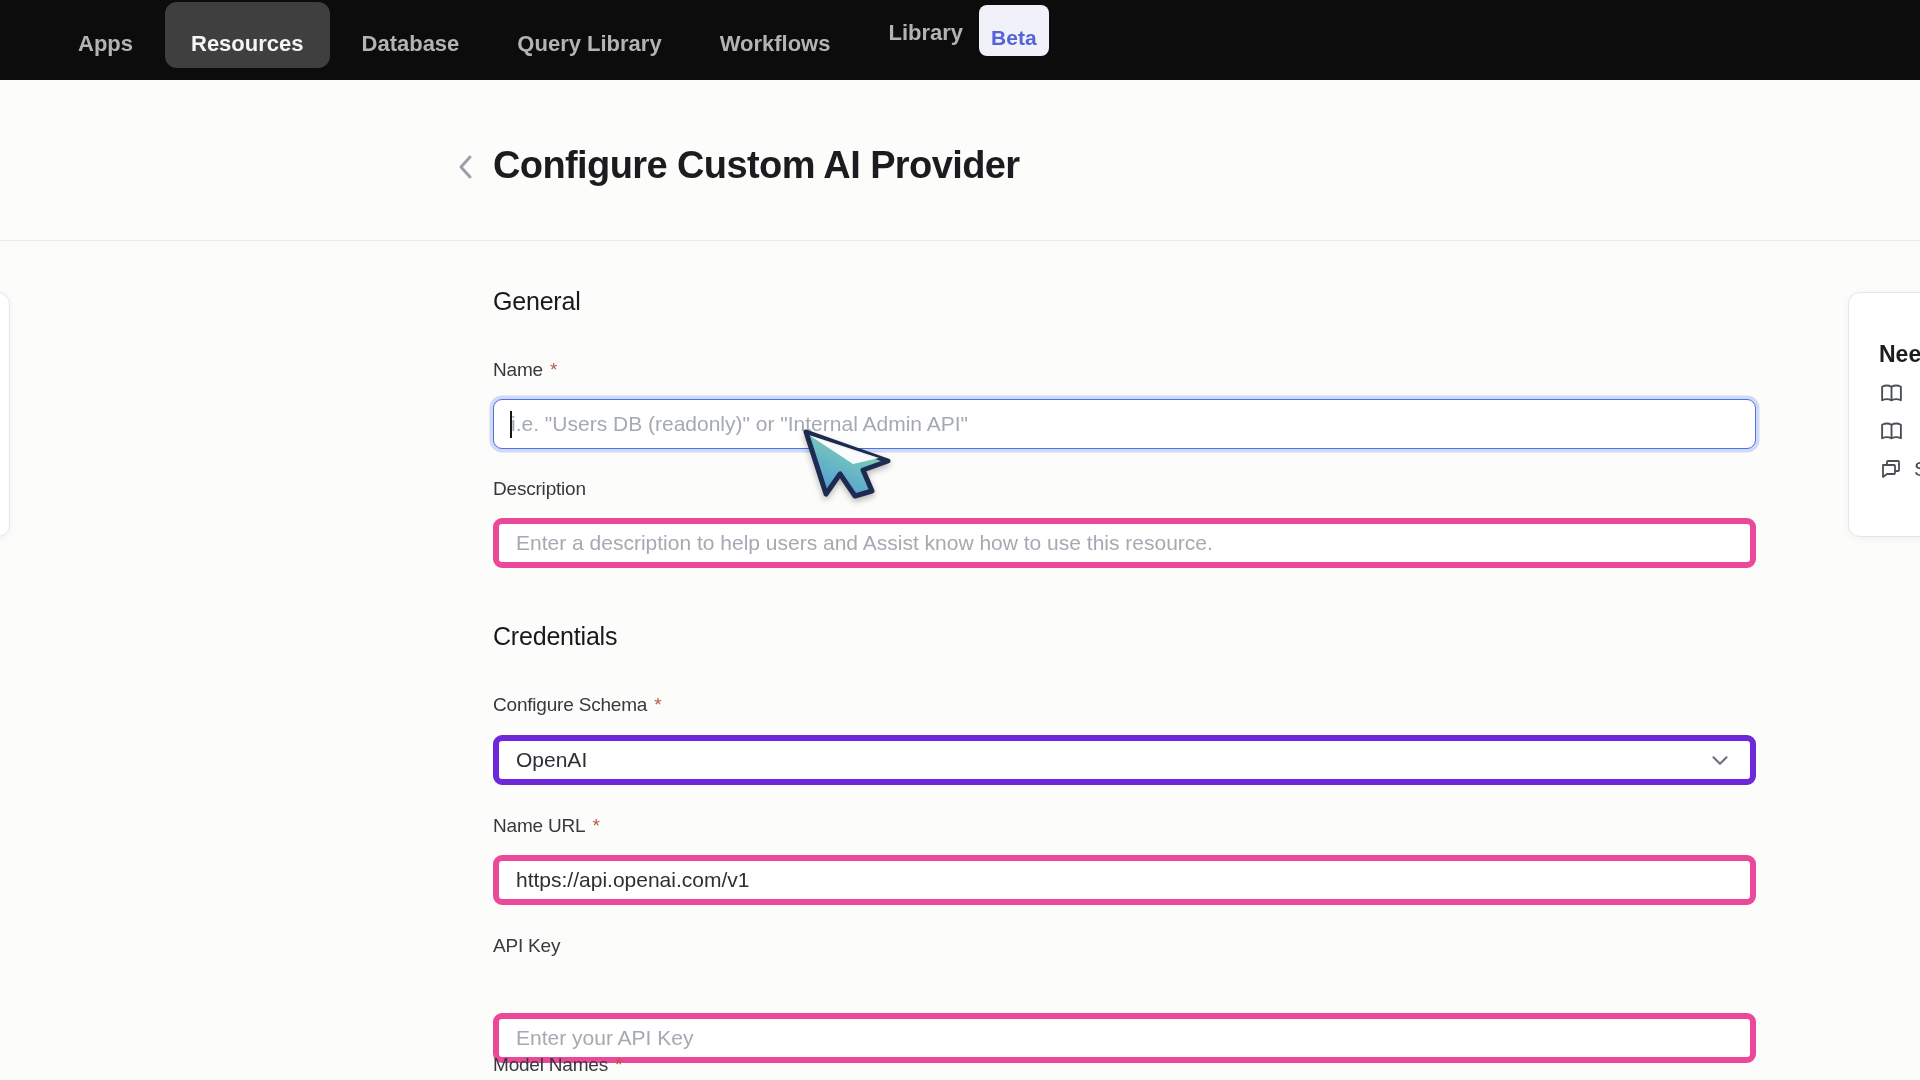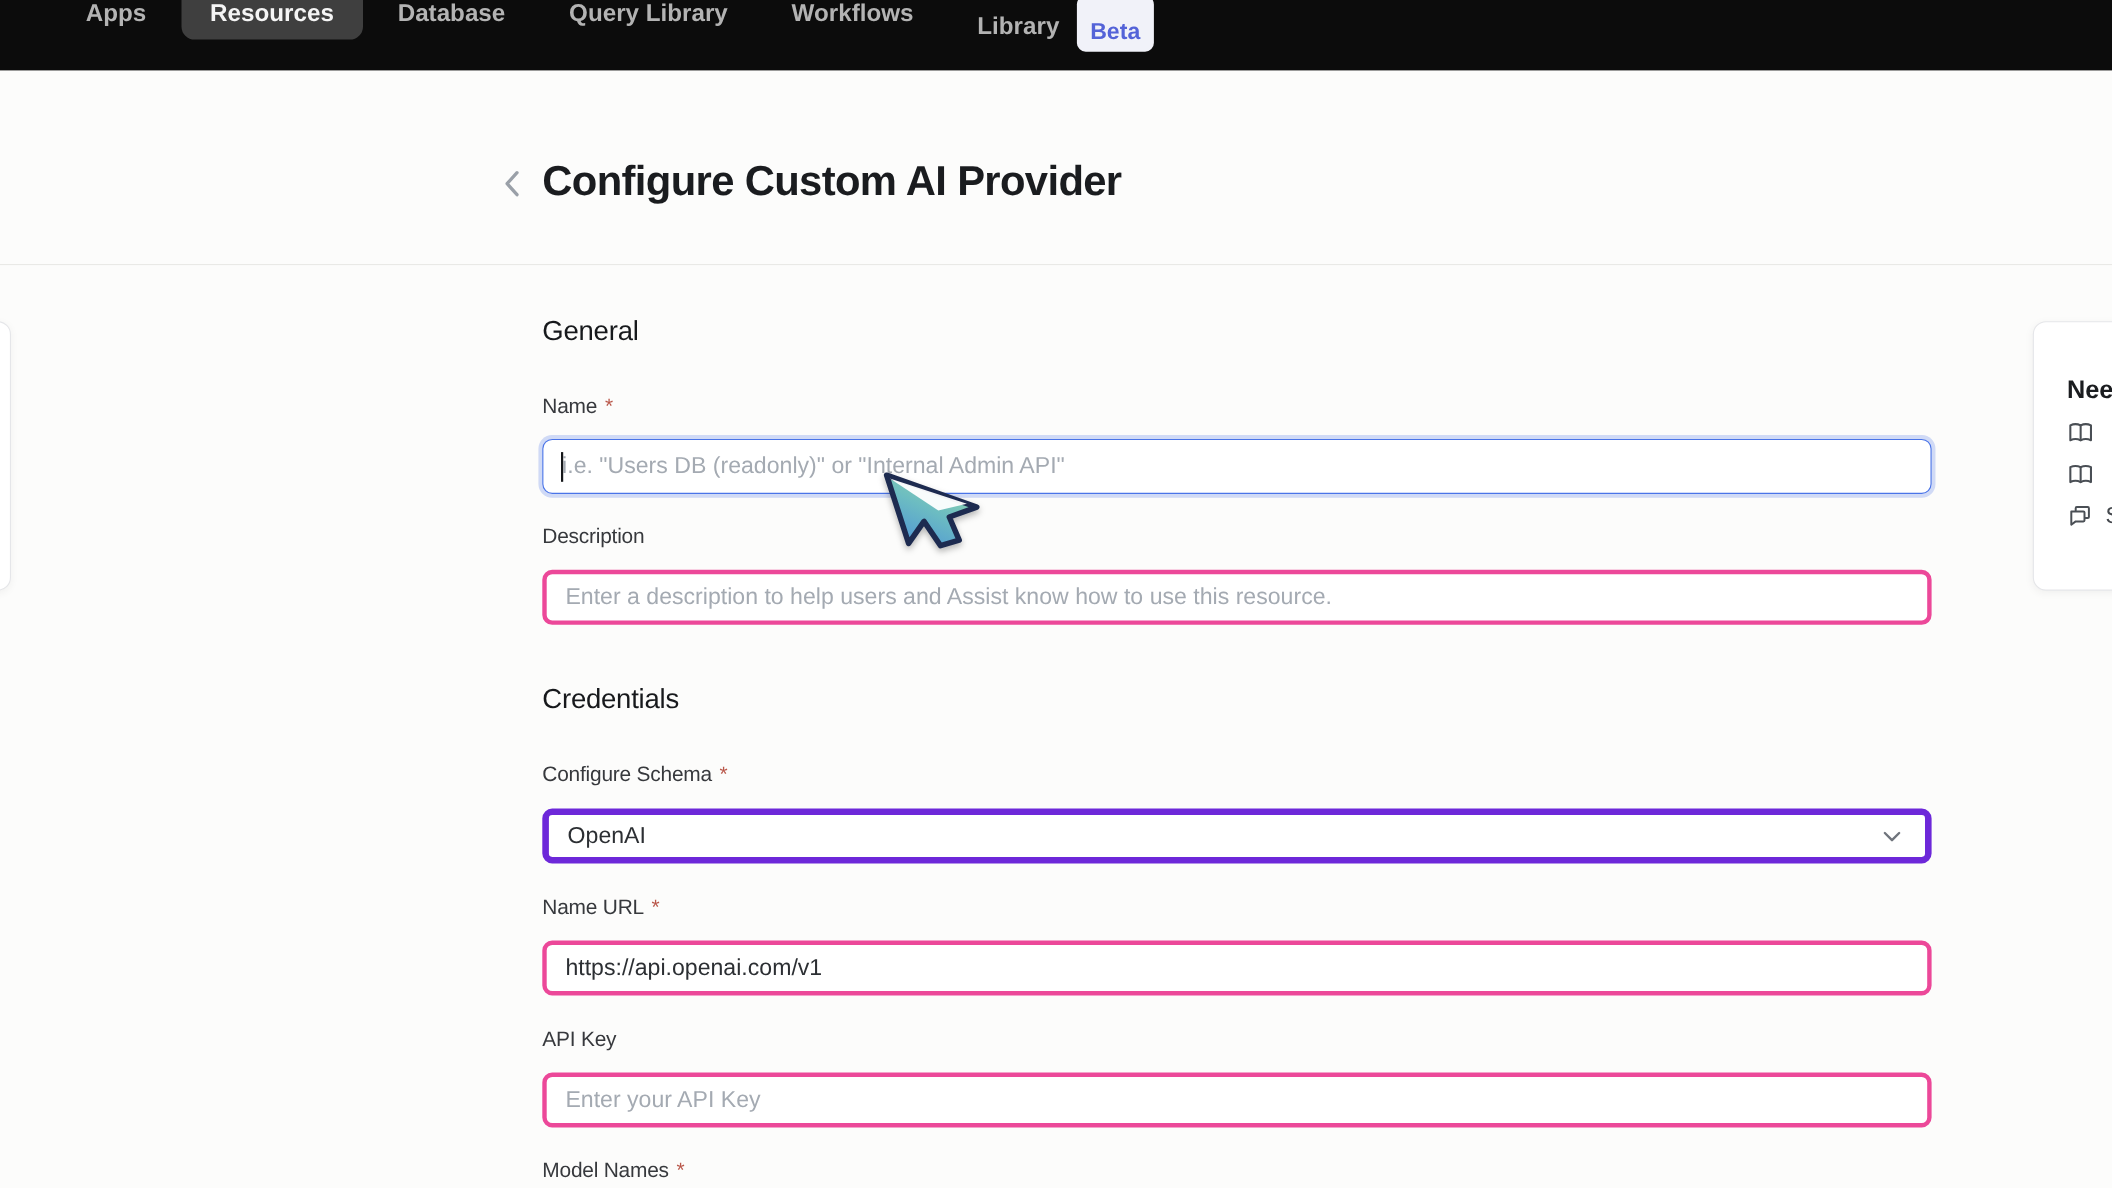--- a/index.html
+++ b/index.html
@@ -6,23 +6,23 @@
   html,body { width:1920px; height:1080px; }
   .screen {
     position:relative; width:1920px; height:1080px; overflow:hidden;
     background:#fcfcfb;
     font-family:"Liberation Sans","DejaVu Sans",sans-serif;
     color:#2c2f33;
   }
 
   
   .topnav {
-    position:absolute; top:0; left:0; right:0; height:64px;
+    position:absolute; top:0; left:0; right:0; height:80px;
     background:#0c0c0c;
-    display:flex; align-items:flex-start; gap:58px;
+    display:flex; align-items:flex-end; gap:58px;
     padding:0 0 24px 78px;
   }
   .nav-item {
     font-size:22px; font-weight:600; color:#b3b3b3;
     line-height:24px; white-space:nowrap; cursor:pointer;
     display:flex; align-items:center;
   }
   .nav-item--active {
     color:#f5f5f5; background:#3f3f3f;
     padding:30px 26px 12px; margin:-30px -26px -12px;
@@ -49,21 +49,21 @@
     position:absolute; top:240px; left:0; right:0; height:1px; background:#e9e9e6;
   }
 
   
   .abs { position:absolute; left:493px; width:1263px; }
   .section-heading { font-size:25px; font-weight:400; color:#17191c; letter-spacing:-0.2px; }
   .field-label { font-size:19px; color:#37393d; letter-spacing:-0.2px; }
   .req { color:#b9574a; margin-left:7px; }
 
   .text-input {
-    height:50px; border:4px solid #ec4899; border-radius:9px; background:#fff;
+    height:50px; border:6px solid #ec4899; border-radius:9px; background:#fff;
     font-family:inherit; font-size:21px; color:#2c2f33; padding:0 17px; width:1263px;
     outline:none;
   }
   .text-input::placeholder { color:#a4aab2; }
   .text-input--focused {
     border:1.5px solid #4a74e8;
     box-shadow:0 0 0 3.5px rgba(74,116,232,0.25);
   }
   .caret {
     position:absolute; left:510px; top:411px; width:2px; height:27px;
@@ -147,21 +147,21 @@
         <polyline points="6,9.5 12,15.5 18,9.5"></polyline>
       </svg>
   </div>
 
   <div class="abs field-label" style="top:815px">
     <span>Name URL</span><span class="req">*</span>
   </div>
   <input class="abs text-input" style="top: 855px;" type="text" value="https://api.openai.com/v1">
 
   <div class="abs field-label" style="top:935px">API Key</div>
-  <input class="abs text-input" style="top: 975px;" type="text" placeholder="Enter your API Key">
+  <input class="abs text-input" style="top: 1013px;" type="text" placeholder="Enter your API Key">
 
   <div class="abs field-label" style="top:1054px">
     <span>Model Names</span><span class="req">*</span>
   </div>
 
   <div class="left-card"></div>
 
   <aside class="help-card">
     <div class="help-heading">Nee</div>
     <div class="help-row">

